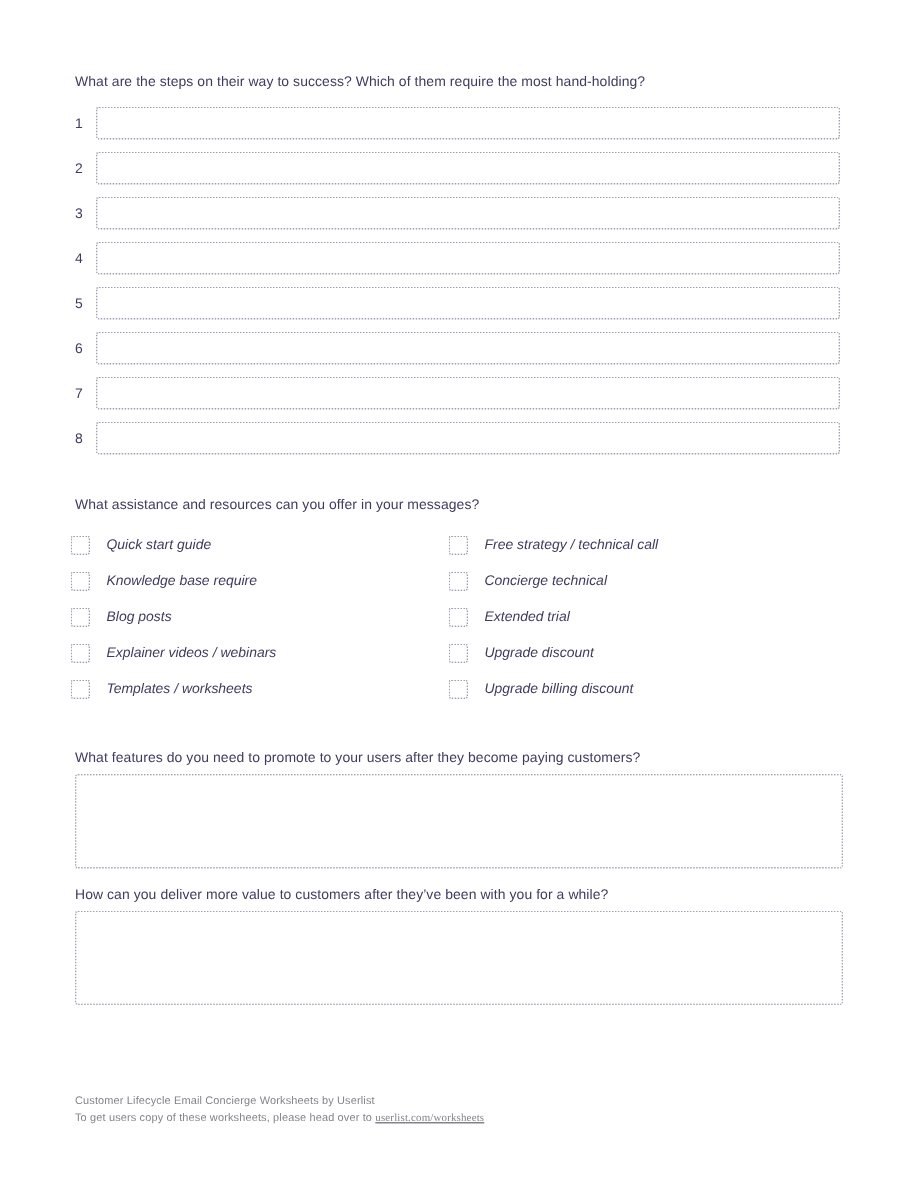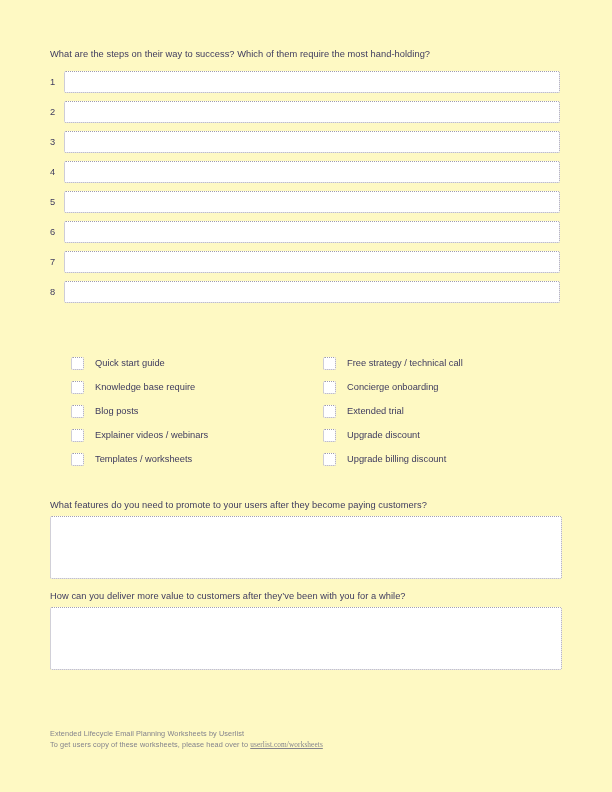--- a/index.html
+++ b/index.html
@@ -1,20 +1,20 @@
 <!DOCTYPE html>
 <html><head>
 <meta charset="utf-8">
 <style>
   html,body { margin:0; padding:0; background:#e8e8e8; }
   .page {
     position:relative;
     width:612px; height:792px;
     margin:0 auto;
-    background:#fef9c3;
+    background:#ffffff;
     font-family:"Liberation Sans", sans-serif;
     color:#3e3b5e;
     overflow:hidden;
   }
   .q {
     position:absolute; left:50px;
     font-size:9.3px; letter-spacing:0.05px;
     color:#3e3b5e;
   }
   
@@ -23,21 +23,21 @@
     position:absolute; left:0; top:6px; width:10px;
     font-size:9.3px; color:#3e3b5e;
   }
   .ansrow .line {
     position:absolute; left:14px; top:0;
     width:496px; height:22px; box-sizing:border-box;
     border:1px dotted #9e9cb0; border-radius:2px;
     background:#ffffff;
   }
   
-  .optrow { position:absolute; left:60px; width:512px; height:14px; }
+  .optrow { position:absolute; left:36px; width:512px; height:14px;font-style:italic; }
   .opt { position:absolute; top:0; height:14px; }
   .opt.left { left:11px; }
   .opt.right { left:263px; }
   .opt .cb {
     position:absolute; left:0; top:0;
     width:13px; height:13px; box-sizing:border-box;
     border:1px dotted #9e9cb0; border-radius:2px;
     background:#ffffff;
   }
   .opt .lbl {
@@ -100,39 +100,40 @@
   </div>
   <div class="ansrow" style="top:251px">
     <div class="num">7</div>
     <div class="line"></div>
   </div>
   <div class="ansrow" style="top:281px">
     <div class="num">8</div>
     <div class="line"></div>
   </div>
 
+  <div class="q" style="top:331px">What assistance and resources can you offer in your messages?</div>
 
   <div class="optrow" style="top:357px">
     <div class="opt left">
       <div class="cb"></div>
       <div class="lbl">Quick start guide</div>
     </div>
     <div class="opt right">
       <div class="cb"></div>
       <div class="lbl">Free strategy / technical call</div>
     </div>
   </div>
   <div class="optrow" style="top:381px">
     <div class="opt left">
       <div class="cb"></div>
       <div class="lbl">Knowledge base require</div>
     </div>
     <div class="opt right">
       <div class="cb"></div>
-      <div class="lbl">Concierge onboarding</div>
+      <div class="lbl">Concierge technical</div>
     </div>
   </div>
   <div class="optrow" style="top:405px">
     <div class="opt left">
       <div class="cb"></div>
       <div class="lbl">Blog posts</div>
     </div>
     <div class="opt right">
       <div class="cb"></div>
       <div class="lbl">Extended trial</div>
@@ -158,17 +159,17 @@
       <div class="lbl">Upgrade billing discount</div>
     </div>
   </div>
 
   <div class="q" style="top:500px">What features do you need to promote to your users after they become paying customers?</div>
   <div class="bigbox" style="top:516px"></div>
 
   <div class="q" style="top:591px">How can you deliver more value to customers after they’ve been with you for a while?</div>
   <div class="bigbox" style="top:607px"></div>
 
-  <div class="foot-line" style="top:729px">Extended Lifecycle Email Planning Worksheets by Userlist</div>
+  <div class="foot-line" style="top:729px">Customer Lifecycle Email Concierge Worksheets by Userlist</div>
   <div class="foot-line" style="top:740px"><span>To get users copy of these worksheets, please head over to </span><span class="foot-link">userlist.com/worksheets</span></div>
 
 
 </div>
 
 </body></html>

